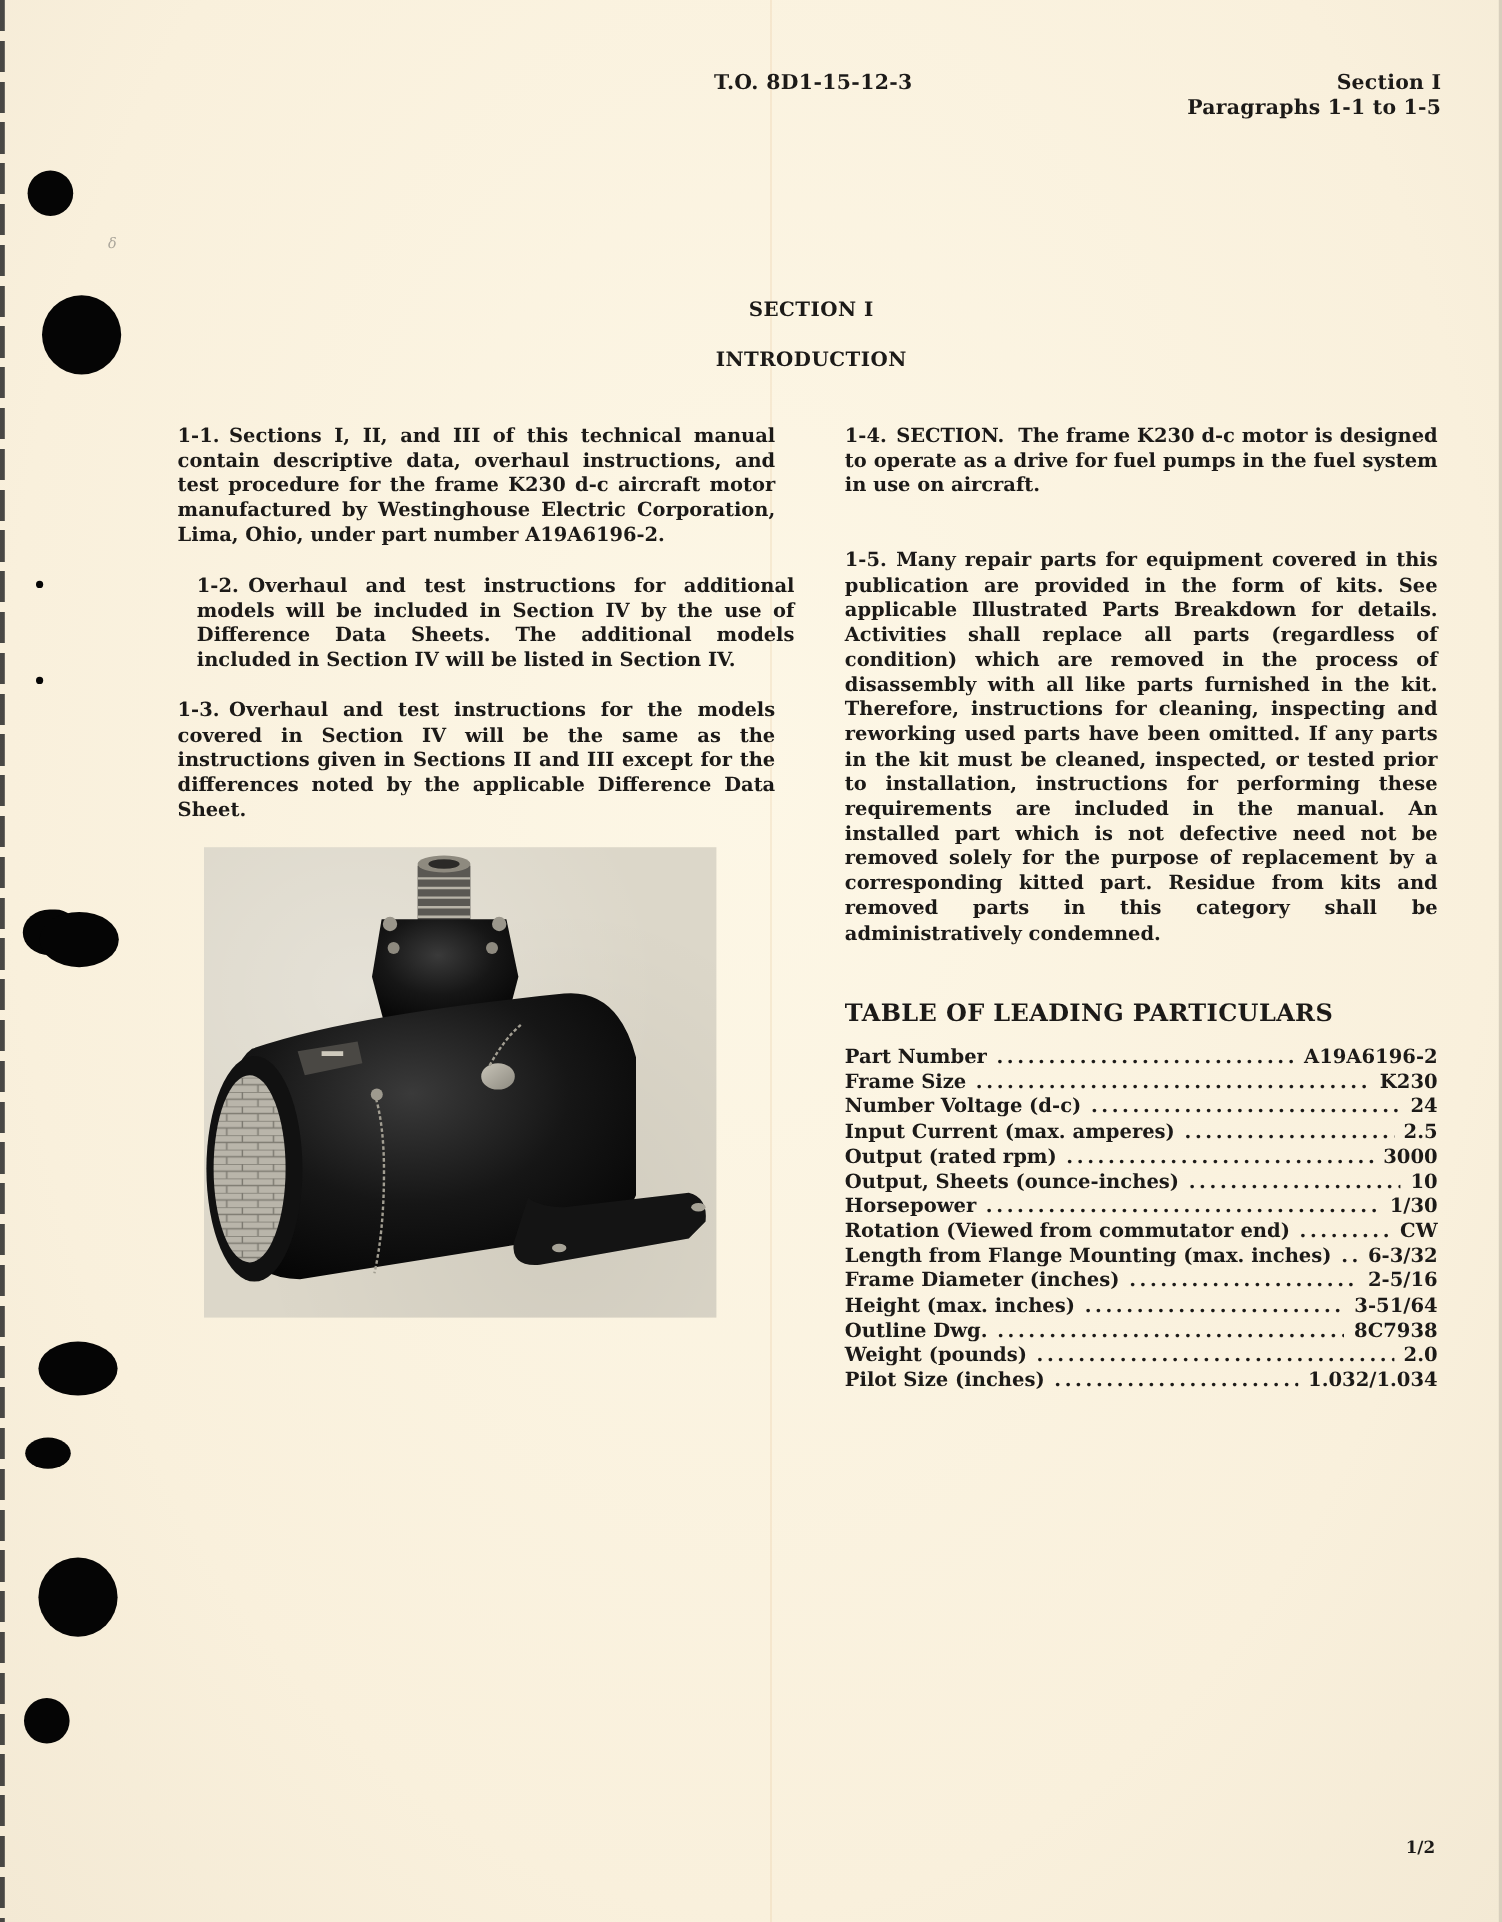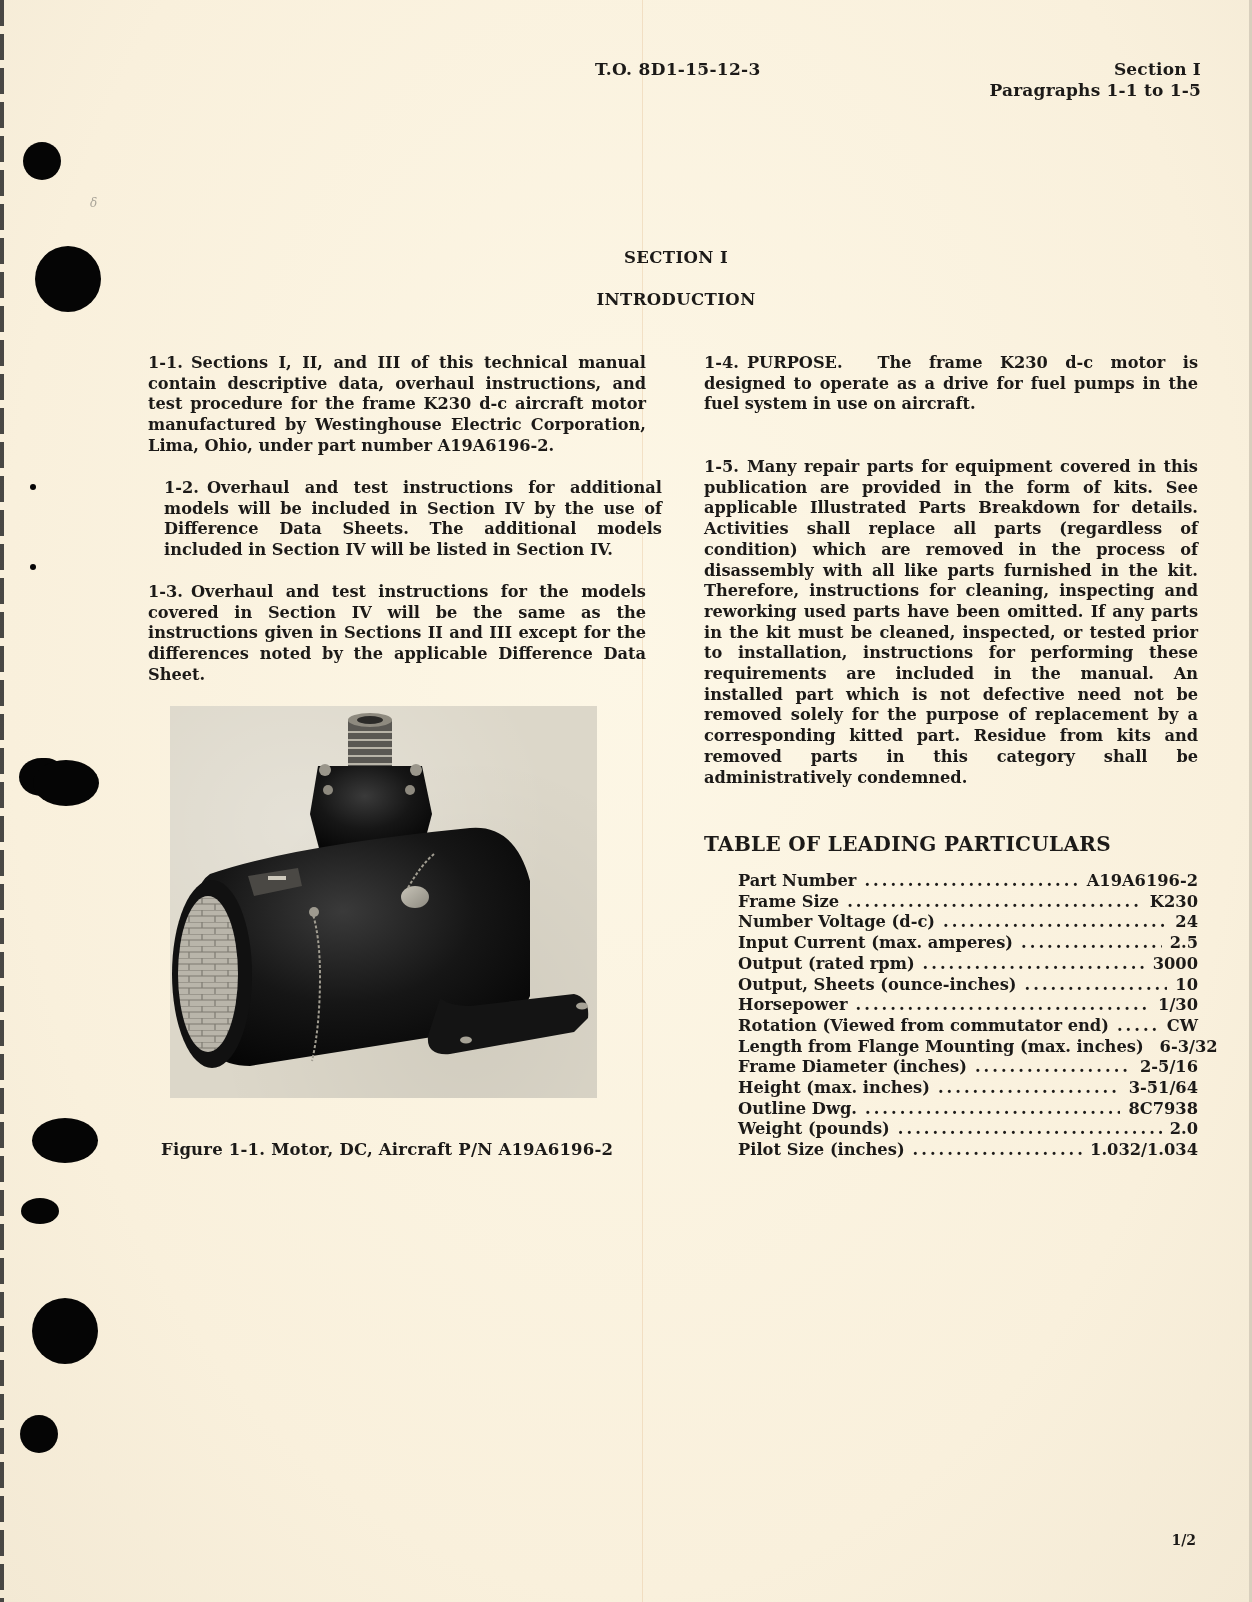--- a/index.html
+++ b/index.html
@@ -56,21 +56,21 @@
       font-size: 16.5px; font-weight: bold; letter-spacing: 0.2px;
     }
     .table-title {
       position: absolute; left: 704px; width: 494px; top: 832px; text-align: left;
       font-size: 20px; font-weight: bold; letter-spacing: 0.3px;
     }
     .lp-table {
       position: absolute; left: 704px; top: 871px; width: 494px;
       font-size: 16.3px; font-weight: bold; line-height: 20.7px;
     }
-    .lp-row { display: flex; align-items: flex-end; white-space: nowrap; margin-left: 34px; }
+    .lp-row { display: flex; align-items: flex-end; white-space: nowrap; }
     .lp-label { flex: 0 0 auto; }
     .lp-dots {
       flex: 1 1 auto; overflow: hidden; margin: 0 8px; letter-spacing: 3px;
       white-space: nowrap; text-overflow: clip;
     }
     .lp-value { flex: 0 0 auto; text-align: right; }
     .page-num {
       position: absolute; right: 56px; top: 1532px;
       font-size: 14px; font-weight: bold;
     }
@@ -166,24 +166,23 @@
       <ellipse cx="245" cy="191" rx="14" ry="11" fill="url(#capG)"></ellipse>
 
       <path d="M142 205 Q150 230 150 270 Q150 320 142 355" stroke="#a29e92" stroke-width="2" fill="none" stroke-dasharray="3 2"></path>
       <path d="M238 182 Q250 160 264 148" stroke="#a29e92" stroke-width="2" fill="none" stroke-dasharray="3 2"></path>
       <circle cx="144" cy="206" r="5" fill="#9e9a8f"></circle>
 
       <path d="M78 170 L128 162 L132 180 L84 190 Z" fill="#4a4844"></path>
       <rect x="98" y="170" width="18" height="4" fill="#cfcabd"></rect>
     </svg>
   </div>
-  <div class="caption">Figure 1-1.  Motor, DC, Aircraft P/N A19A6196-2</div>
 
   <p class="para" style="left:704px;top:353px;width:494px;">
-    <span class="num">1-4.</span><span>PURPOSE.</span>&nbsp; <span>The frame K230 d-c motor is designed to operate as a drive for fuel pumps in the fuel system in use on aircraft.</span>
+    <span class="num">1-4.</span><span>SECTION.</span>&nbsp; <span>The frame K230 d-c motor is designed to operate as a drive for fuel pumps in the fuel system in use on aircraft.</span>
   </p>
   <p class="para" style="left:704px;top:457px;width:494px;">
     <span class="num">1-5.</span><span>Many repair parts for equipment covered in this publication are provided in the form of kits. See applicable Illustrated Parts Breakdown for details. Activities shall replace all parts (regardless of condition) which are removed in the process of disassembly with all like parts furnished in the kit. Therefore, instructions for cleaning, inspecting and reworking used parts have been omitted. If any parts in the kit must be cleaned, inspected, or tested prior to installation, instructions for performing these requirements are included in the manual. An installed part which is not defective need not be removed solely for the purpose of replacement by a corresponding kitted part. Residue from kits and removed parts in this category shall be administratively condemned.</span>
   </p>
 
   <div class="table-title">TABLE OF LEADING PARTICULARS</div>
   <div class="lp-table">
     <div class="lp-row">
         <span class="lp-label">Part Number</span>
         <span class="lp-dots">..............................................................</span>

